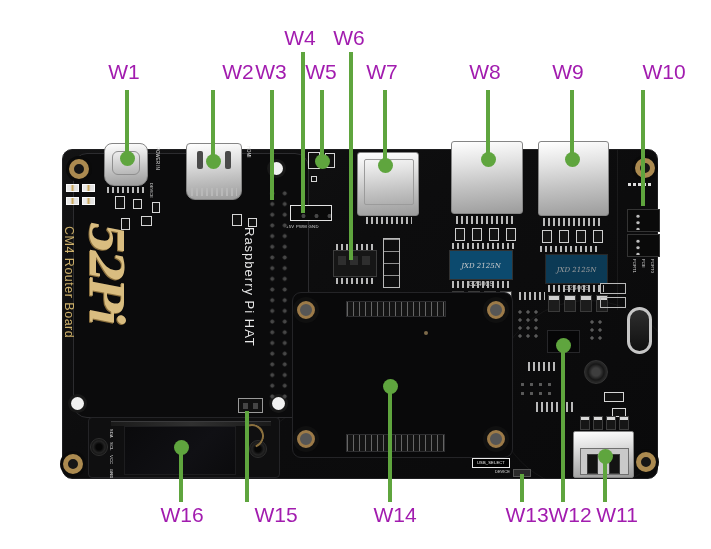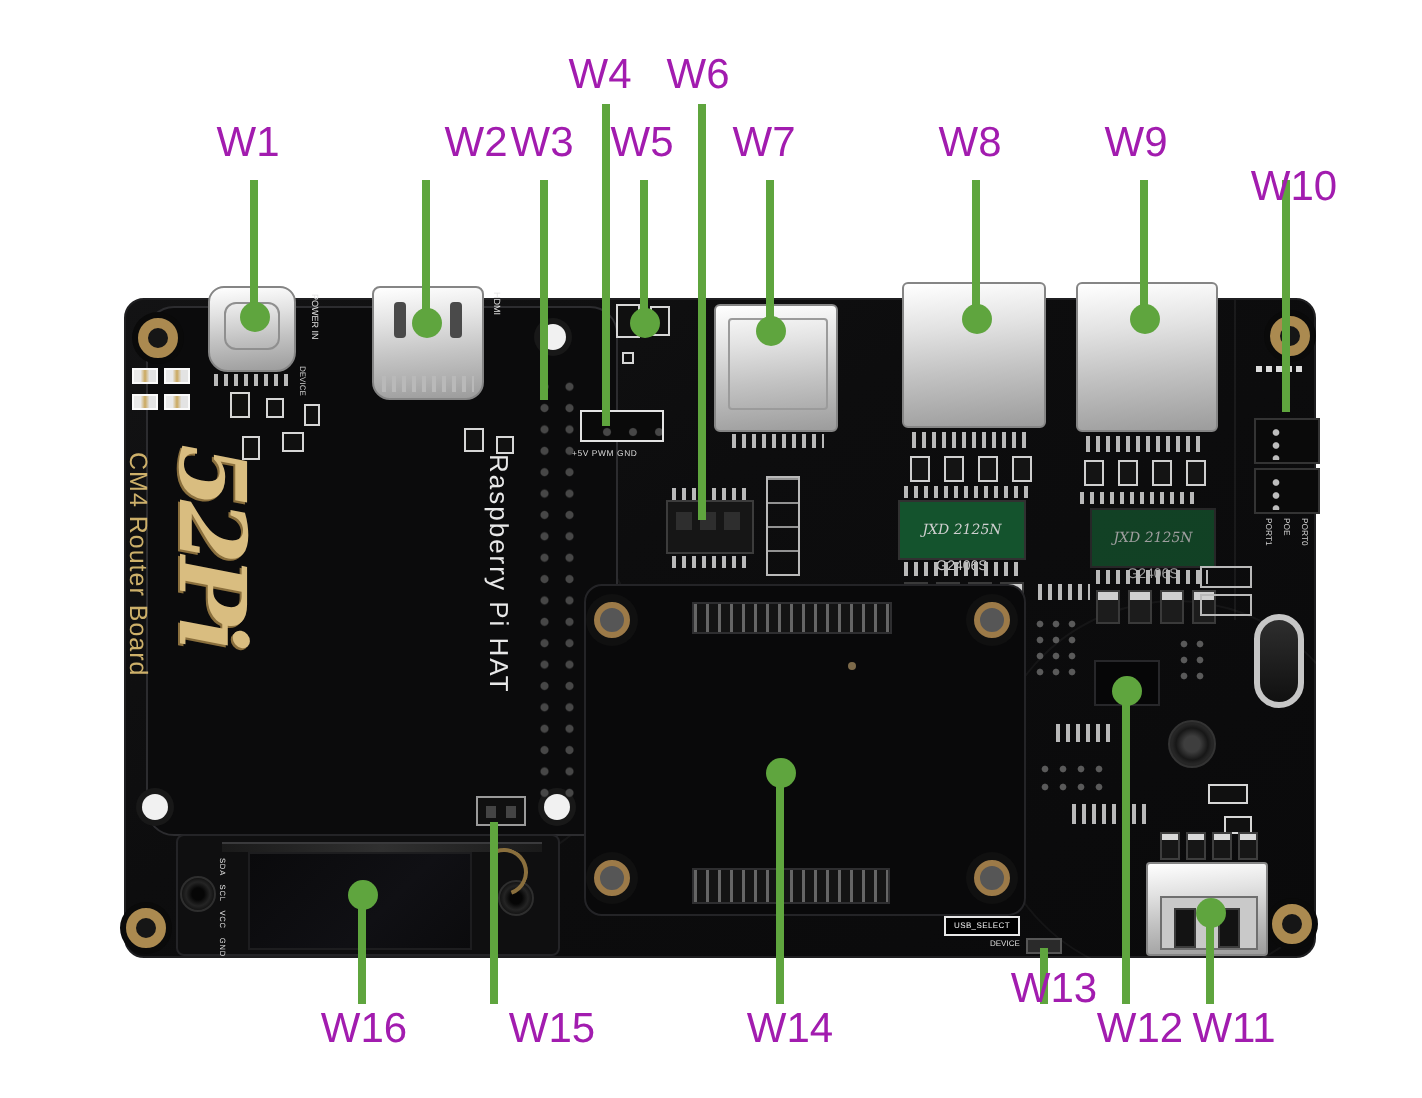--- a/index.html
+++ b/index.html
@@ -31,21 +31,21 @@
          background:radial-gradient(circle,#060606 3px,#242424 6px,#141414 8px);
          border:1px solid #2e2e2e;}
 
   
   .metal{background:linear-gradient(175deg,#ffffff 0%,#e3e3e3 30%,#c3c3c3 60%,#9c9c9c 100%);
          border:1px solid #858585;}
   .comb{background:repeating-linear-gradient(90deg,#b9b9b9 0 2px,transparent 2px 5px);}
   .cap{width:10px;height:13px;background:#141414;border:1px solid #cfcfcf;}
   .coil{width:12px;height:17px;background:linear-gradient(180deg,#cfcfcf 4px,#1c1c1c 4px);
         border:1px solid #3a3a3a;}
-  .chip{background:#14532d;border:1px solid #313131;color:#cfcfcf;}
+  .chip{background:#0c4a6e;border:1px solid #313131;color:#cfcfcf;}
   .silk-rect{border:1px solid #b9b9b9;background:transparent;}
   .smd-dark{background:#101010;border:1px solid #d6d6d6;}
   .led{background:linear-gradient(90deg,#e9e9e9 30%,#caa85e 50%,#e3e3e3 70%);border:1px solid #fafafa;}
   .pin4{width:10px;height:14px;background:linear-gradient(180deg,#d9d9d9 3px,#161616 3px);border:1px solid #3d3d3d;}
   .dotgrid{background-image:radial-gradient(circle,#474747 1.7px,transparent 2.3px);}
 
   
   .vtext{transform-origin:top left;transform:rotate(90deg);white-space:nowrap;}
   .gold{color:#cdb06a;}
   .tinywhite{color:#e2e2e2;}
@@ -268,21 +268,21 @@
 
   <div class="callout-label" style="left:124px;top:60px;">W1</div>
   <div class="callout-label" style="left:210px;top:60px;margin-left:28px;">W2</div>
   <div class="callout-label" style="left:271px;top:60px;">W3</div>
   <div class="callout-label" style="left:300px;top:26px;">W4</div>
   <div class="callout-label" style="left:321px;top:60px;">W5</div>
   <div class="callout-label" style="left:349px;top:26px;">W6</div>
   <div class="callout-label" style="left:382px;top:60px;">W7</div>
   <div class="callout-label" style="left:485px;top:60px;">W8</div>
   <div class="callout-label" style="left:568px;top:60px;">W9</div>
-  <div class="callout-label" style="left:647px;top:60px;margin-top:22px;">W10</div>
+  <div class="callout-label" style="left:664px;top:60px;">W10</div>
   <div class="callout-label" style="left:617px;top:503px;">W11</div>
   <div class="callout-label" style="left:570px;top:503px;">W12</div>
-  <div class="callout-label" style="left:527px;top:483px;text-align:right;">W13</div>
+  <div class="callout-label" style="left:527px;top:503px;text-align:right;">W13</div>
   <div class="callout-label" style="left:395px;top:503px;">W14</div>
   <div class="callout-label" style="left:252px;top:503px;margin-left:24px;">W15</div>
   <div class="callout-label" style="left:182px;top:503px;">W16</div>
 
 </div>
 
 </body></html>

